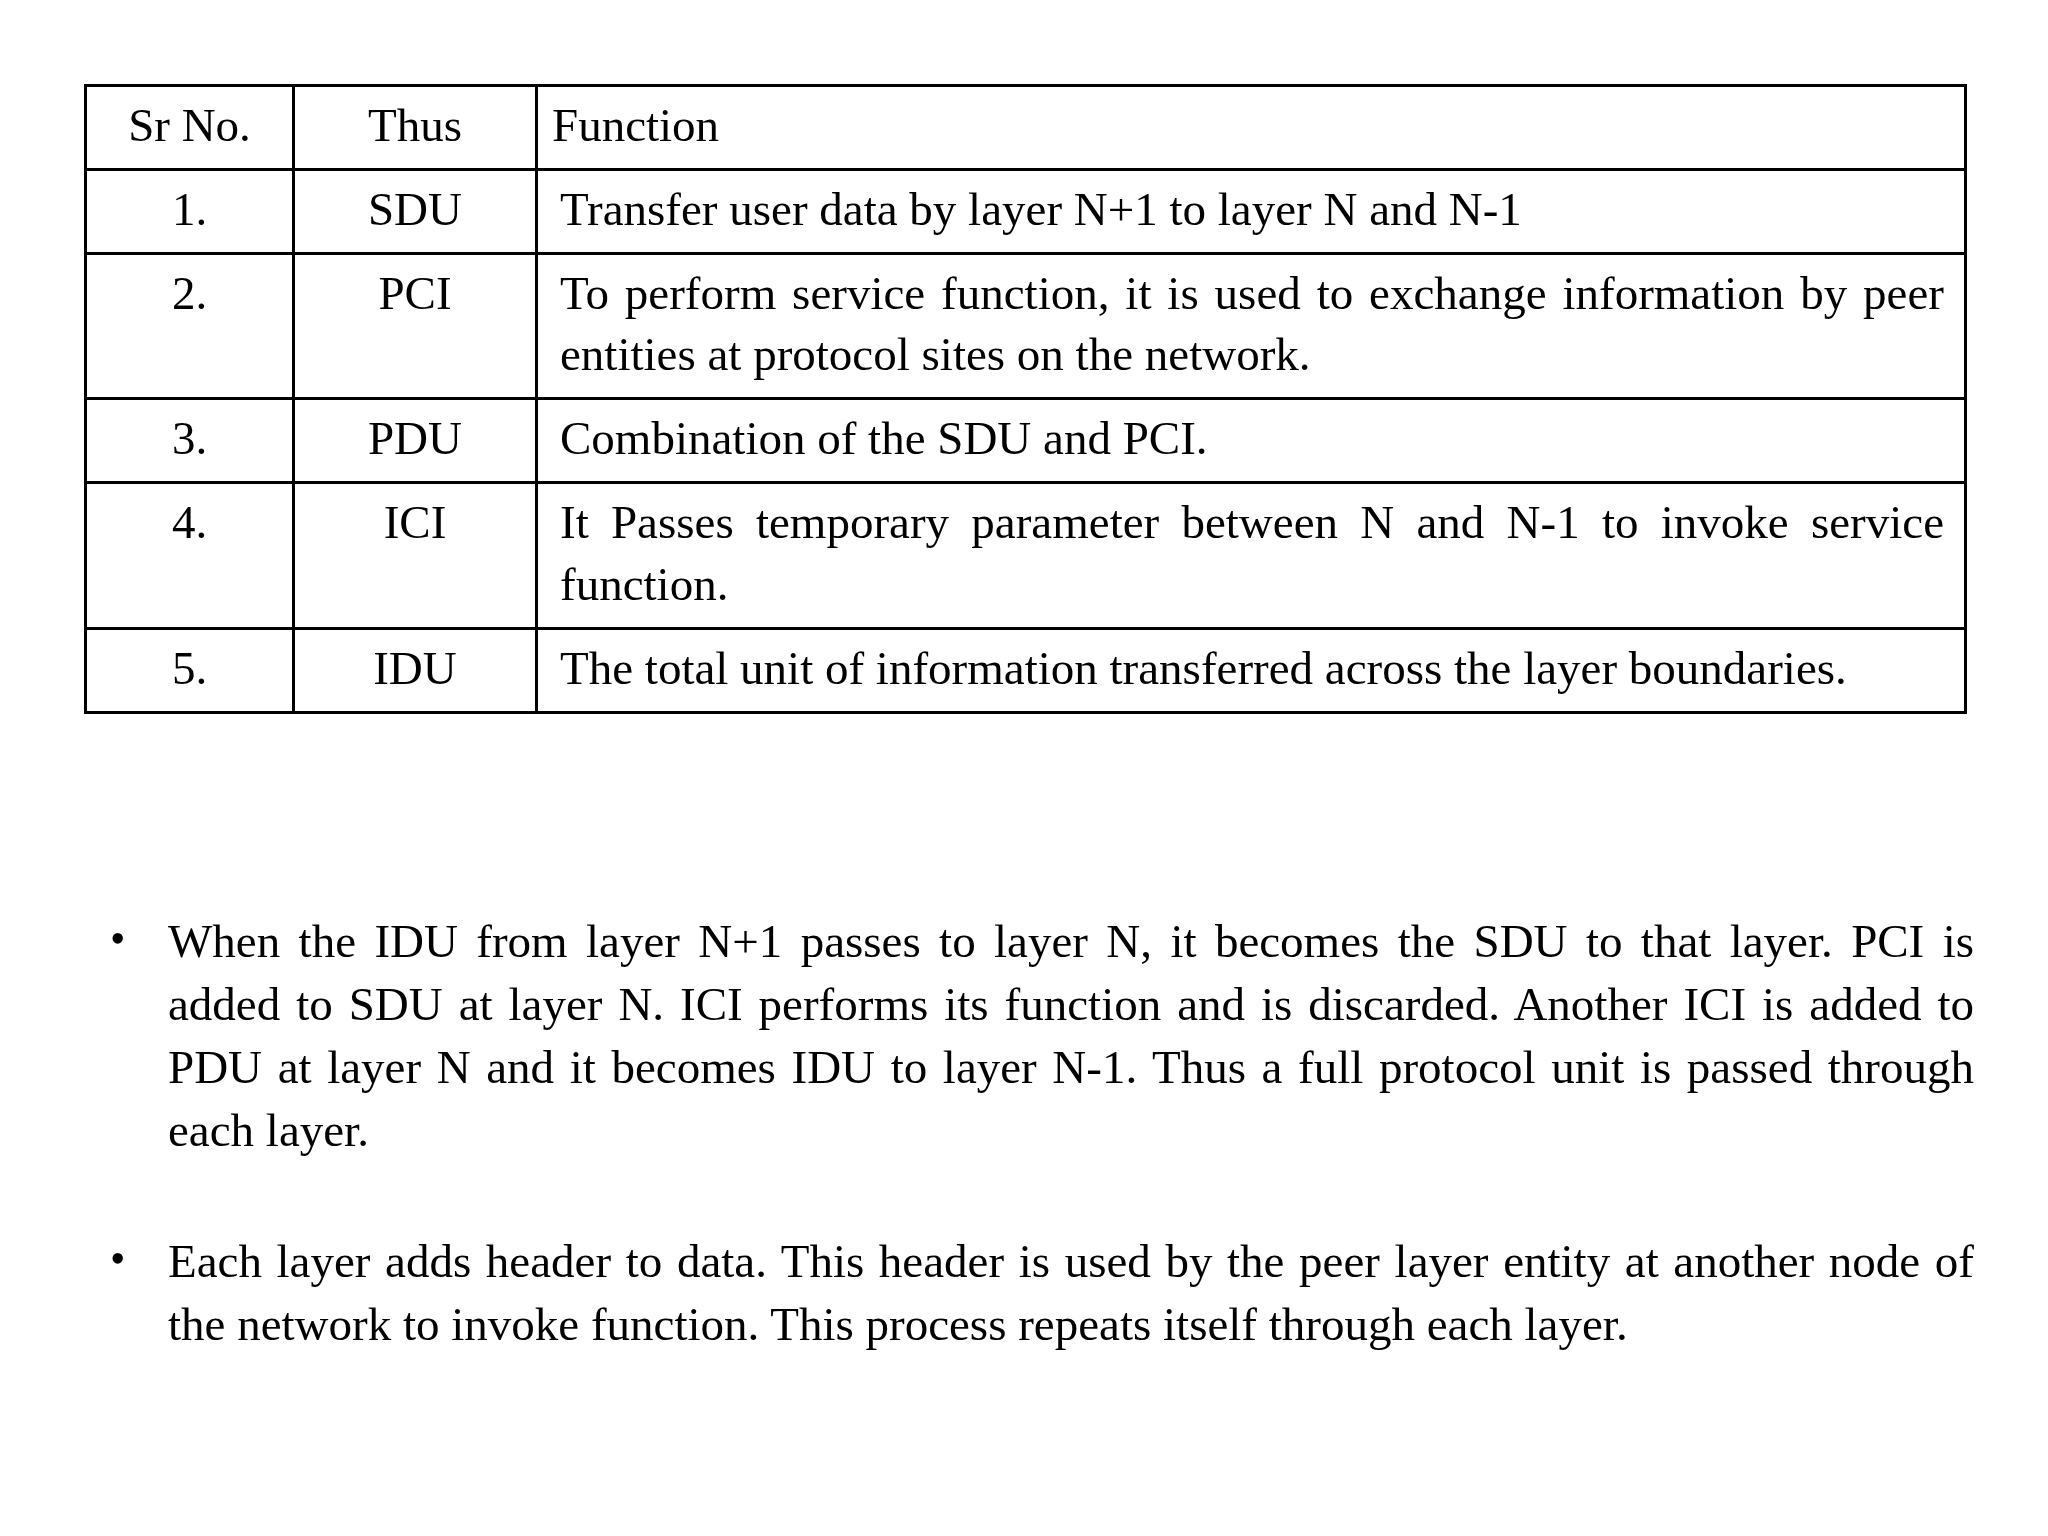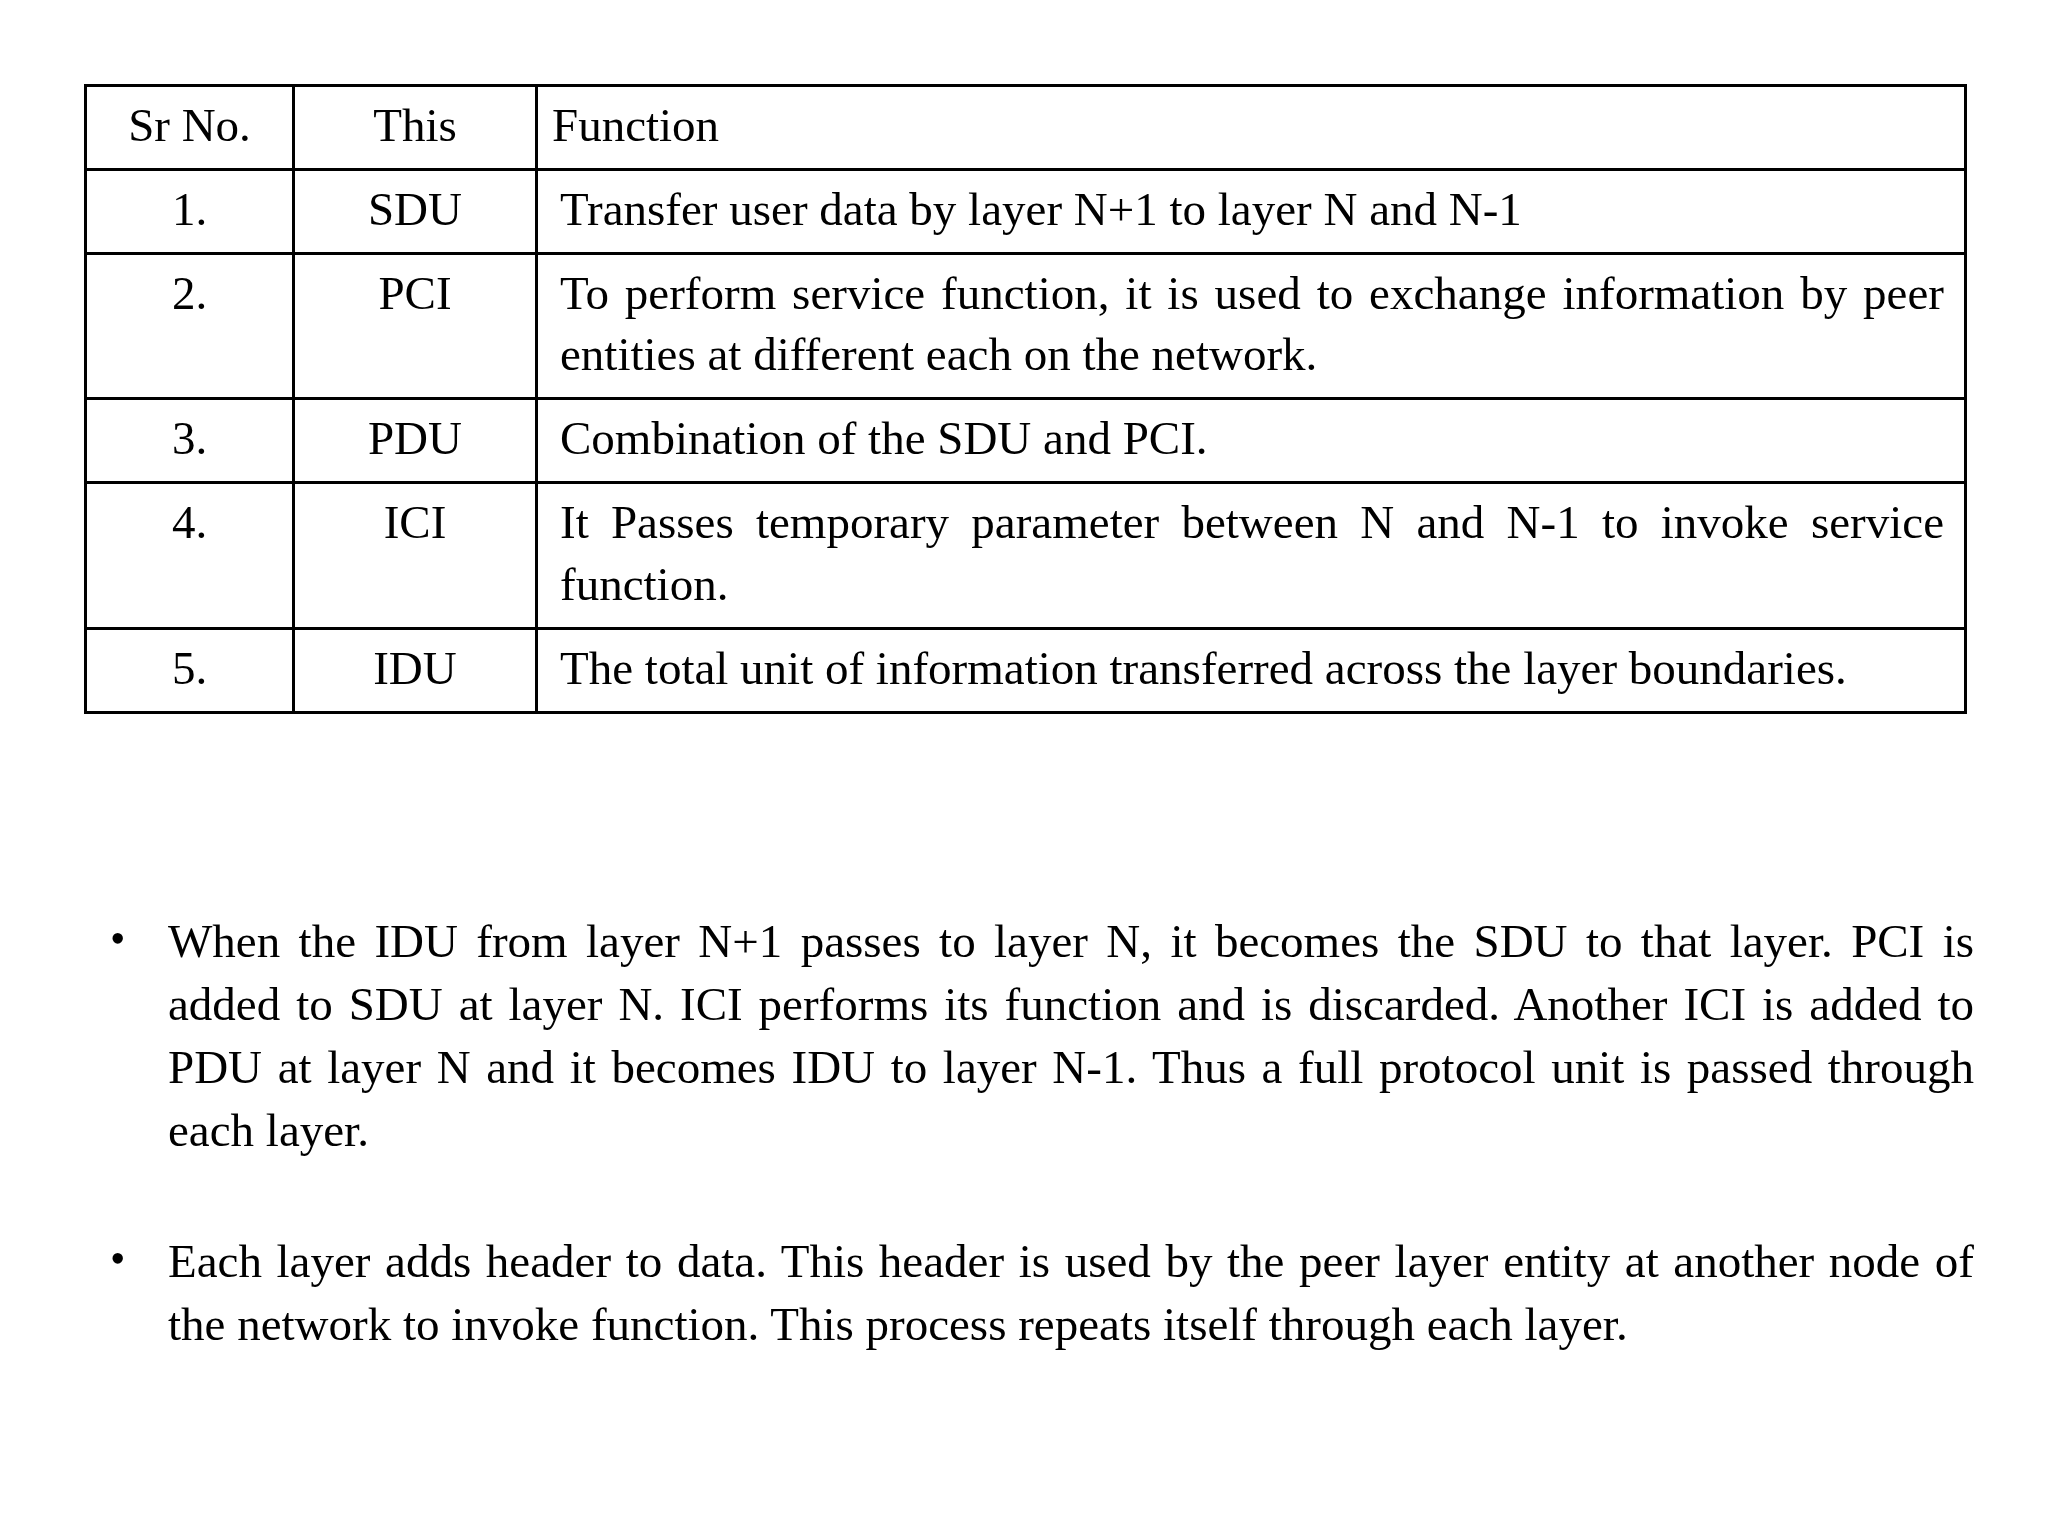--- a/index.html
+++ b/index.html
@@ -117,34 +117,34 @@
   <div class="table-wrap">
     <table class="info-table">
       <colgroup>
         <col class="c-sr">
         <col class="c-name">
         <col class="c-func">
       </colgroup>
       <thead>
         <tr>
           <th class="h-sr">Sr No.</th>
-          <th class="h-name">This</th>
+          <th class="h-name">Thus</th>
           <th class="h-func">Function</th>
         </tr>
       </thead>
       <tbody>
         <tr>
           <td class="cell-sr">1.</td>
           <td class="cell-name">SDU</td>
           <td class="cell-func single">Transfer user data by layer N+1 to layer N and N-1</td>
         </tr>
         <tr>
           <td class="cell-sr">2.</td>
           <td class="cell-name">PCI</td>
-          <td class="cell-func">To perform service function, it is used to exchange information by peer entities at different each on the network.</td>
+          <td class="cell-func">To perform service function, it is used to exchange information by peer entities at protocol sites on the network.</td>
         </tr>
         <tr>
           <td class="cell-sr">3.</td>
           <td class="cell-name">PDU</td>
           <td class="cell-func single">Combination of the SDU and PCI.</td>
         </tr>
         <tr>
           <td class="cell-sr">4.</td>
           <td class="cell-name">ICI</td>
           <td class="cell-func">It Passes temporary parameter between N and N-1 to invoke service function.</td>

